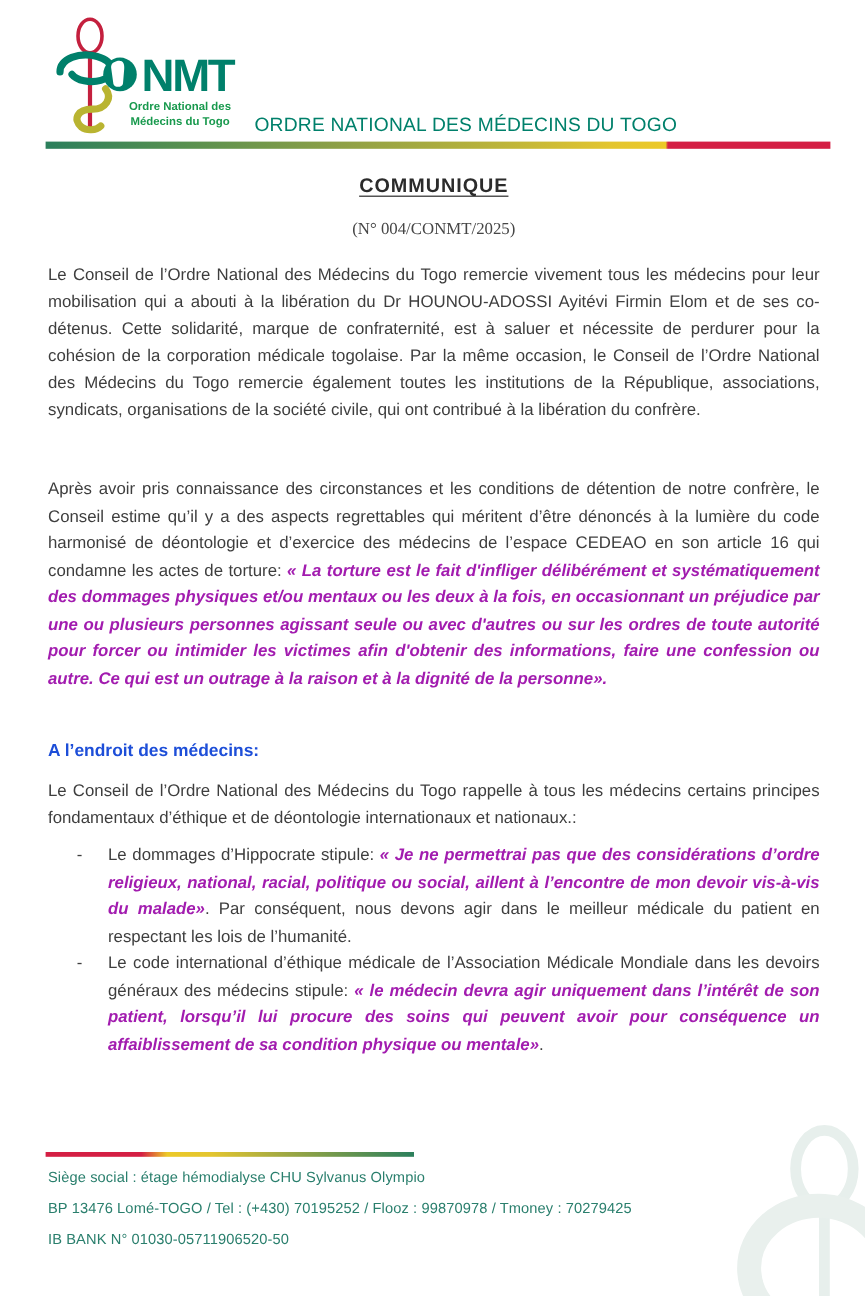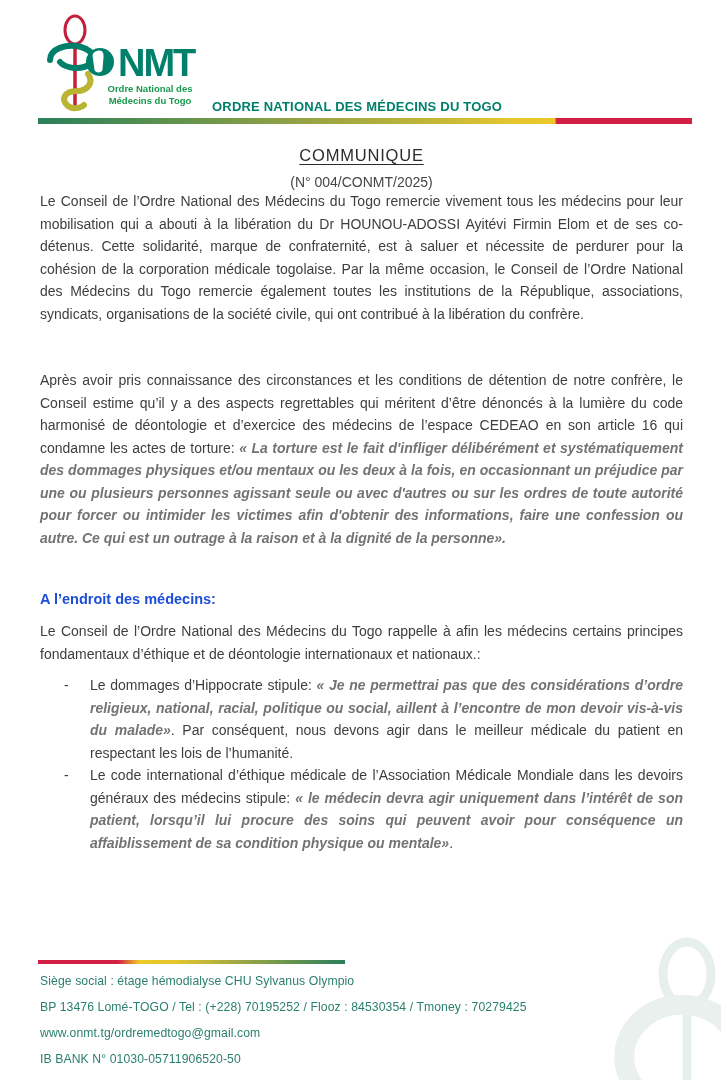--- a/index.html
+++ b/index.html
@@ -8,44 +8,44 @@
     background:#ffffff;
     position:relative;
     overflow:hidden;
     font-family:"Liberation Sans", sans-serif;
     -webkit-font-smoothing:antialiased;
   }
   
   .header{display:flex;align-items:flex-end;padding:12px 0 0 38px;}
   .logo{width:170px;height:102px;flex:0 0 auto;}
   .org-title{
-    font-size:13px;font-weight:bold;color:#00806b;
+    font-size:16px;font-weight:normal;color:#00806b;
     letter-spacing:.2px;margin:65px 0 0 4px;white-space:nowrap;
   }
   .rule-top{
     position:absolute;left:38px;top:118px;width:654px;height:6px;
     background:linear-gradient(90deg,
       #2b7f5c 0%, #58904f 18%, #8fa046 38%, #bcb43a 58%,
       #e3c52f 72%, #ecc928 79%, #d41f44 79.3%, #d41f44 100%);
   }
   
   .doc{margin:0 38px 0 40px;}
   .doc-title{
-    text-align:center;font-size:16.5px;font-weight:normal;color:#2b2b2b;
+    text-align:center;font-size:16.5px;font-weight:bold;color:#2b2b2b;
     letter-spacing:.8px;margin-top:32px;
     text-decoration:underline;text-underline-offset:3px;
   }
-  .doc-ref{text-align:center;font-size:14px;color:#464646;margin-top:9px;}
+  .doc-ref{text-align:center;font-size:14px;color:#464646;margin-top:19px;font-family:Liberation Serif, serif;}
   .para{
     font-size:14px;line-height:22.5px;color:#3e3e3e;
     text-align:justify;margin:0;
   }
-  .para1{}
+  .para1{margin-top:17px;}
   .para2{margin-top:44px;}
-  .quote{font-weight:bold;font-style:italic;color:#737373;}
+  .quote{font-weight:bold;font-style:italic;color:#a21caf;}
   .section-heading{
     font-size:14.5px;font-weight:bold;color:#1d4ed8;margin:42px 0 0 0;
   }
   .para3{margin-top:13px;}
   .bullets{list-style:none;margin:9px 0 0 0;padding:0 0 0 24px;}
   .bullets li{display:flex;margin:0;}
   .bullet-dash{
     flex:0 0 26px;font-size:14px;line-height:22.5px;color:#3e3e3e;
   }
   .bullet-text{
@@ -96,40 +96,39 @@
 
   <div class="doc-title">COMMUNIQUE</div>
   <div class="doc-ref">(N° 004/CONMT/2025)</div>
 
   <p class="para para1">Le Conseil de l’Ordre National des Médecins du Togo remercie vivement tous les médecins pour leur mobilisation qui a abouti à la libération du Dr HOUNOU-ADOSSI Ayitévi Firmin Elom et de ses co-détenus. Cette solidarité, marque de confraternité, est à saluer et nécessite de perdurer pour la cohésion de la corporation médicale togolaise. Par la même occasion, le Conseil de l’Ordre National des Médecins du Togo remercie également toutes les institutions de la République, associations, syndicats, organisations de la société civile, qui ont contribué à la libération du confrère.</p>
 
   <p class="para para2"><span>Après avoir pris connaissance des circonstances et les conditions de détention de notre confrère, le Conseil estime qu’il y a des aspects regrettables qui méritent d’être dénoncés à la lumière du code harmonisé de déontologie et d’exercice des médecins de l’espace CEDEAO en son article 16 qui condamne les actes de torture: </span><span class="quote">« La torture est le fait d'infliger délibérément et systématiquement des dommages physiques et/ou mentaux ou les deux à la fois, en occasionnant un préjudice par une ou plusieurs personnes agissant seule ou avec d'autres ou sur les ordres de toute autorité pour forcer ou intimider les victimes afin d'obtenir des informations, faire une confession ou autre. Ce qui est un outrage à la raison et à la dignité de la personne».</span></p>
 
   <p class="section-heading">A l’endroit des médecins:</p>
 
-  <p class="para para3">Le Conseil de l’Ordre National des Médecins du Togo rappelle à afin les médecins certains principes fondamentaux d’éthique et de déontologie internationaux et nationaux.:</p>
+  <p class="para para3">Le Conseil de l’Ordre National des Médecins du Togo rappelle à tous les médecins certains principes fondamentaux d’éthique et de déontologie internationaux et nationaux.:</p>
 
   <ul class="bullets">
     <li>
       <span class="bullet-dash">-</span>
       <span class="bullet-text"><span>Le dommages d’Hippocrate stipule: </span><span class="quote">« Je ne permettrai pas que des considérations d’ordre religieux, national, racial, politique ou social, aillent à l’encontre de mon devoir vis-à-vis du malade»</span><span>. Par conséquent, nous devons agir dans le meilleur médicale du patient en respectant les lois de l’humanité.</span></span>
     </li>
     <li>
       <span class="bullet-dash">-</span>
       <span class="bullet-text"><span>Le code international d’éthique médicale de l’Association Médicale Mondiale dans les devoirs généraux des médecins stipule: </span><span class="quote">« le médecin devra agir uniquement dans l’intérêt de son patient, lorsqu’il lui procure des soins qui peuvent avoir pour conséquence un affaiblissement de sa condition physique ou mentale»</span><span>.</span></span>
     </li>
   </ul>
 </div>
 
 <div class="rule-bottom"></div>
 
 <div class="footer">
   <p>Siège social : étage hémodialyse CHU Sylvanus Olympio</p>
-  <p>BP 13476 Lomé-TOGO / Tel : (+228) 70195252 / Flooz : 84530354 / Tmoney : 70279425</p>
-  <p>www.onmt.tg/ordremedtogo@gmail.com</p>
+  <p>BP 13476 Lomé-TOGO / Tel : (+430) 70195252 / Flooz : 99870978 / Tmoney : 70279425</p>
   <p>IB BANK N° 01030-05711906520-50</p>
 </div>
 
 <svg class="watermark" width="190" height="200" viewBox="0 0 190 200">
   <ellipse cx="120" cy="42" rx="24" ry="32" fill="none" stroke="#e7efec" stroke-width="9"></ellipse>
   <line x1="120" y1="74" x2="120" y2="200" stroke="#e7efec" stroke-width="9"></line>
   <path d="M 162,94 A 58,52 0 1 0 166,150" fill="none" stroke="#e9f0ed" stroke-width="20"></path>
 </svg>
 
 </body></html>

